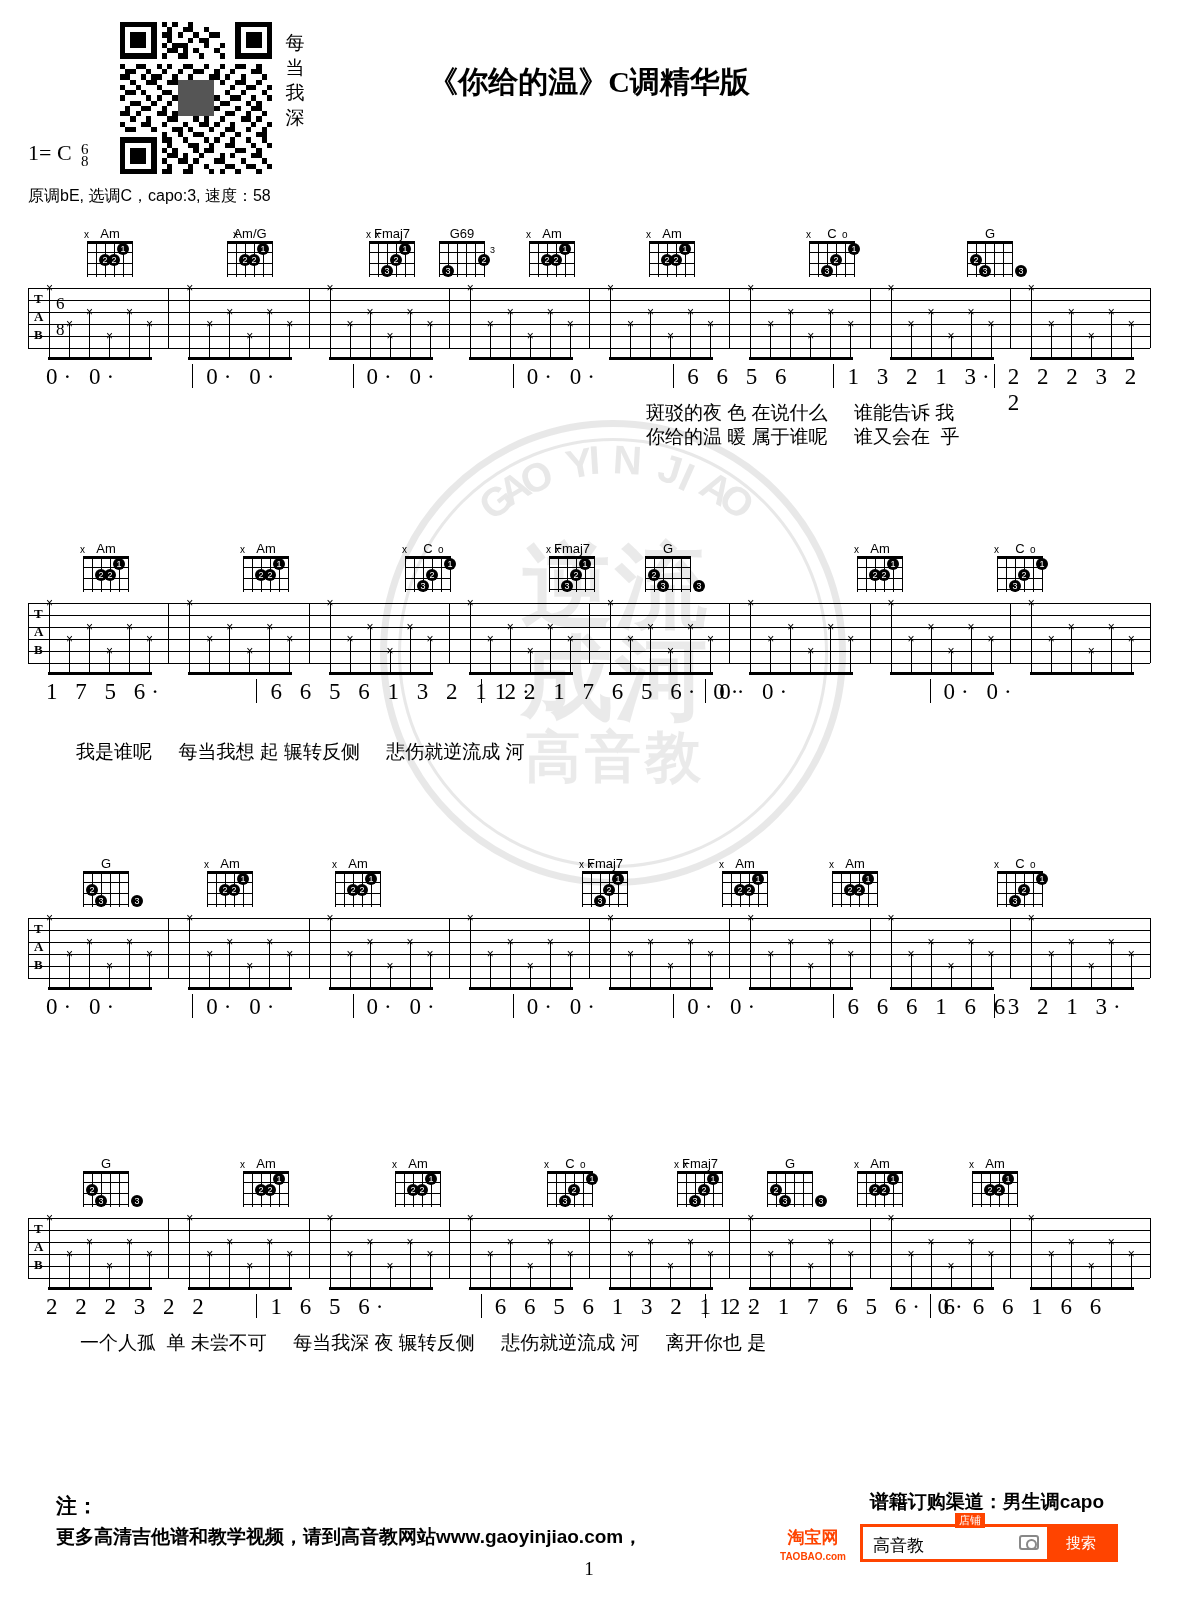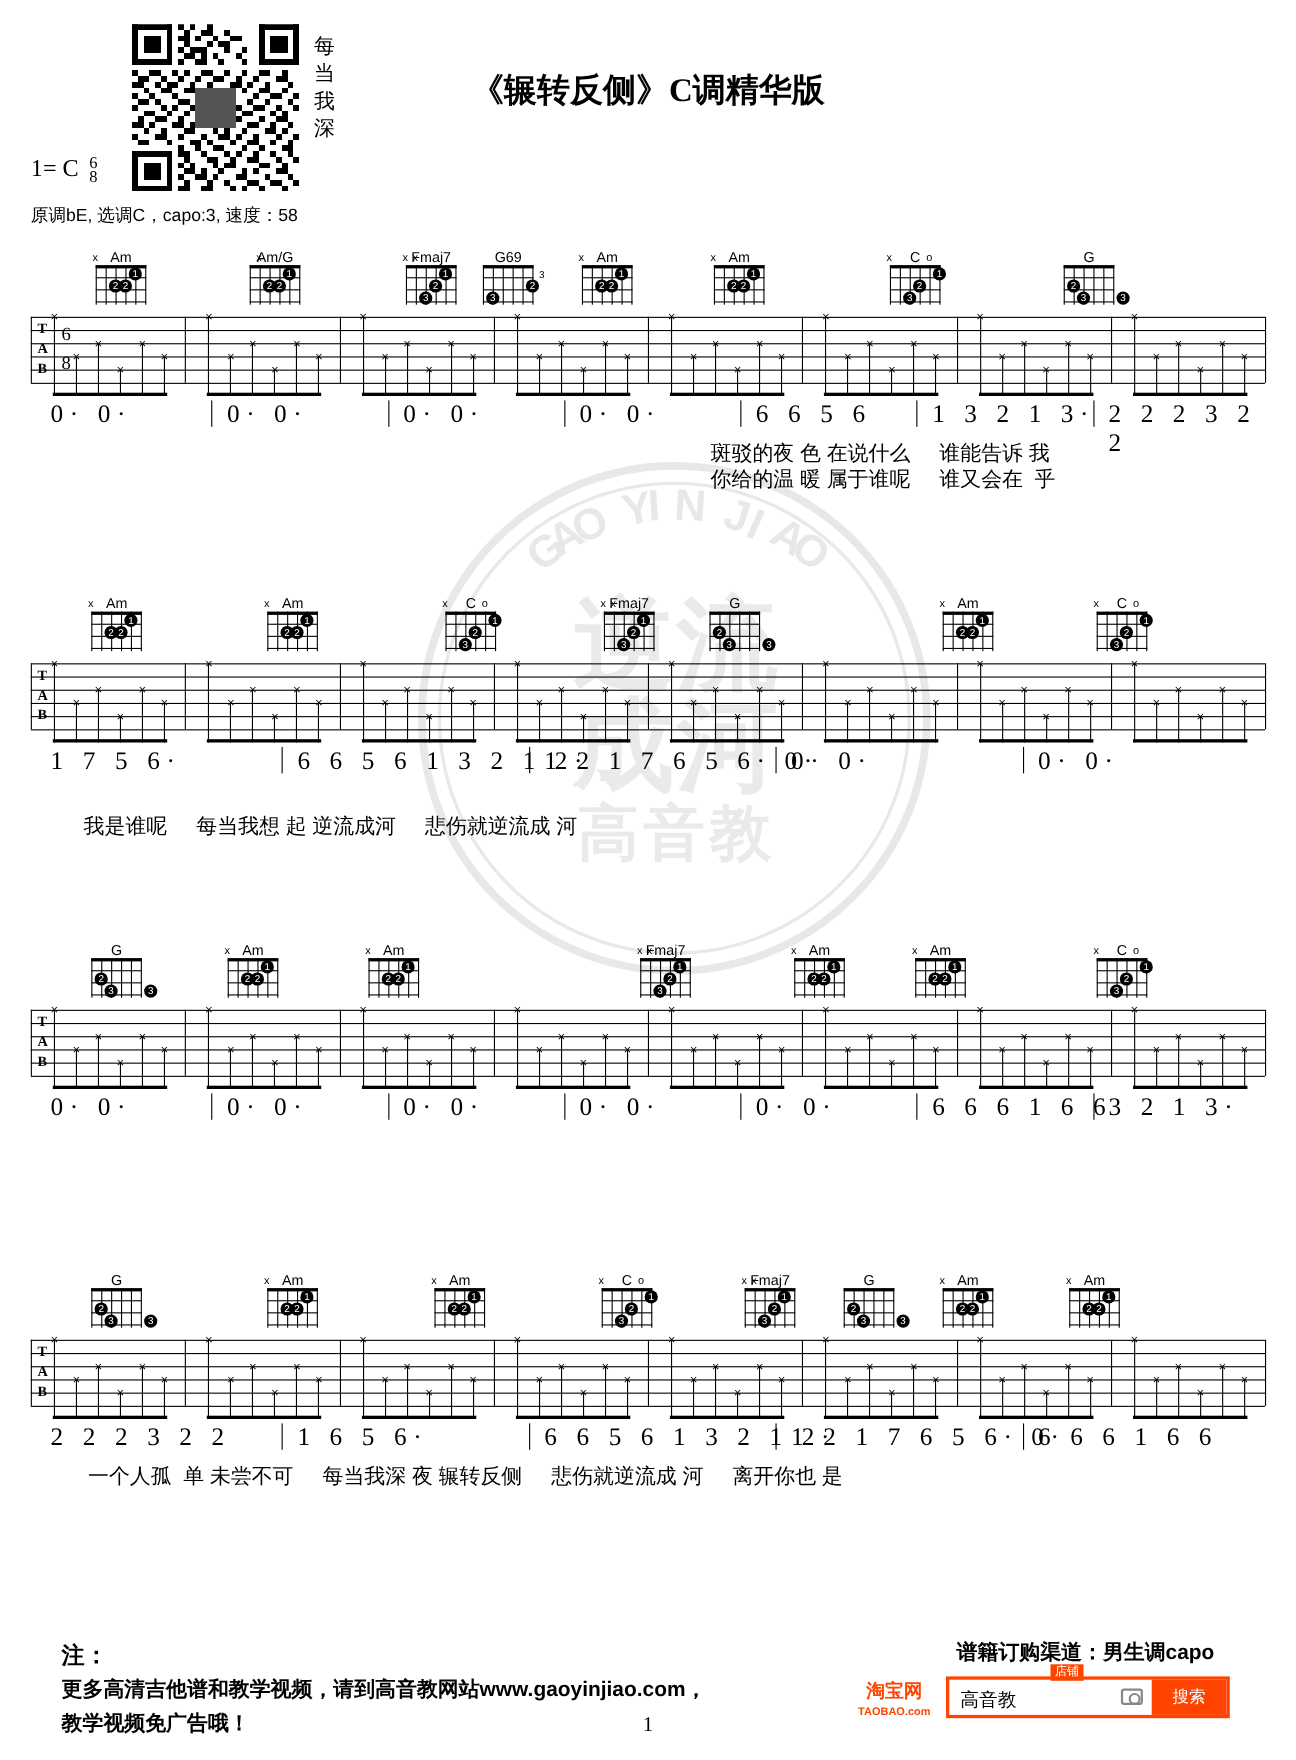--- a/index.html
+++ b/index.html
@@ -637,21 +637,21 @@
           <rect x="19" y="28" width="1" height="1"></rect>
           <rect x="22" y="28" width="1" height="1"></rect>
           <rect x="26" y="28" width="1" height="1"></rect>
         <rect x="11" y="11" width="7" height="7" fill="#555"></rect>
       </g>
     </svg>
   </div>
 
   <div class="wechat-label">每当我深</div>
 
-  <div class="title">《辗转反侧》C调精华版</div>
+  <div class="title">《你给的温》C调精华版</div>
 
 
 
   <div class="keysig">
     <span>1= C</span>
     <span class="frac">
       <span style="display:block">6</span>
       <span style="display:block">8</span>
     </span>
   </div>
@@ -1233,21 +1233,21 @@
           <div class="num" style="left: 242.4px; top: 2px; letter-spacing: 6px;">6 6 5 6   1  3 2 1 2·</div>
           <div class="mbar" style="left: 228.4px; top: 2px;"></div>
           <div class="num" style="left: 466.8px; top: 2px; letter-spacing: 6px;">1 2 1 7 6 5   6·  0·</div>
           <div class="mbar" style="left: 452.8px; top: 2px;"></div>
           <div class="num" style="left: 691.2px; top: 2px; letter-spacing: 6px;">0·  0·</div>
           <div class="mbar" style="left: 677.2px; top: 2px;"></div>
           <div class="num" style="left: 915.6px; top: 2px; letter-spacing: 6px;">0·  0·</div>
           <div class="mbar" style="left: 901.6px; top: 2px;"></div>
         </div>
         <div class="lyrics">
-          <div class="lyric" style="top: 24px; left: 48px;">我是谁呢     每当我想 起 逆流成河     悲伤就逆流成 河</div>
+          <div class="lyric" style="top: 24px; left: 48px;">我是谁呢     每当我想 起 辗转反侧     悲伤就逆流成 河</div>
         </div>
       </div>
       <div class="system" style="top: 856px;">
         <div class="chords">
           <div class="chordbox" style="left: 79px;">
             <div class="chordname">G</div>
             <div class="grid">
               <div class="nut"></div>
               <div class="vline" style="left: 0px;"></div>
               <div class="vline" style="left: 9px;"></div>
@@ -1816,21 +1816,20 @@
         </div>
         <div class="lyrics">
           <div class="lyric" style="top: 0px; left: 52px;">一个人孤  单 未尝不可     每当我深 夜 辗转反侧     悲伤就逆流成 河     离开你也 是</div>
         </div>
       </div>
     </div>
 
   <div class="footer-note">
     <div class="n1">注：</div>
     <div>更多高清吉他谱和教学视频，请到高音教网站www.gaoyinjiao.com，</div>
-    <div>教学视频免广告哦！</div>
   </div>
 
   <div class="order-line">谱籍订购渠道：男生调capo</div>
 
   <div class="taobao">
     <div class="tb-logo">
       <div>淘宝网</div>
       <div style="font-size:10px">TAOBAO.com</div>
     </div>
     <div class="tb-search">

